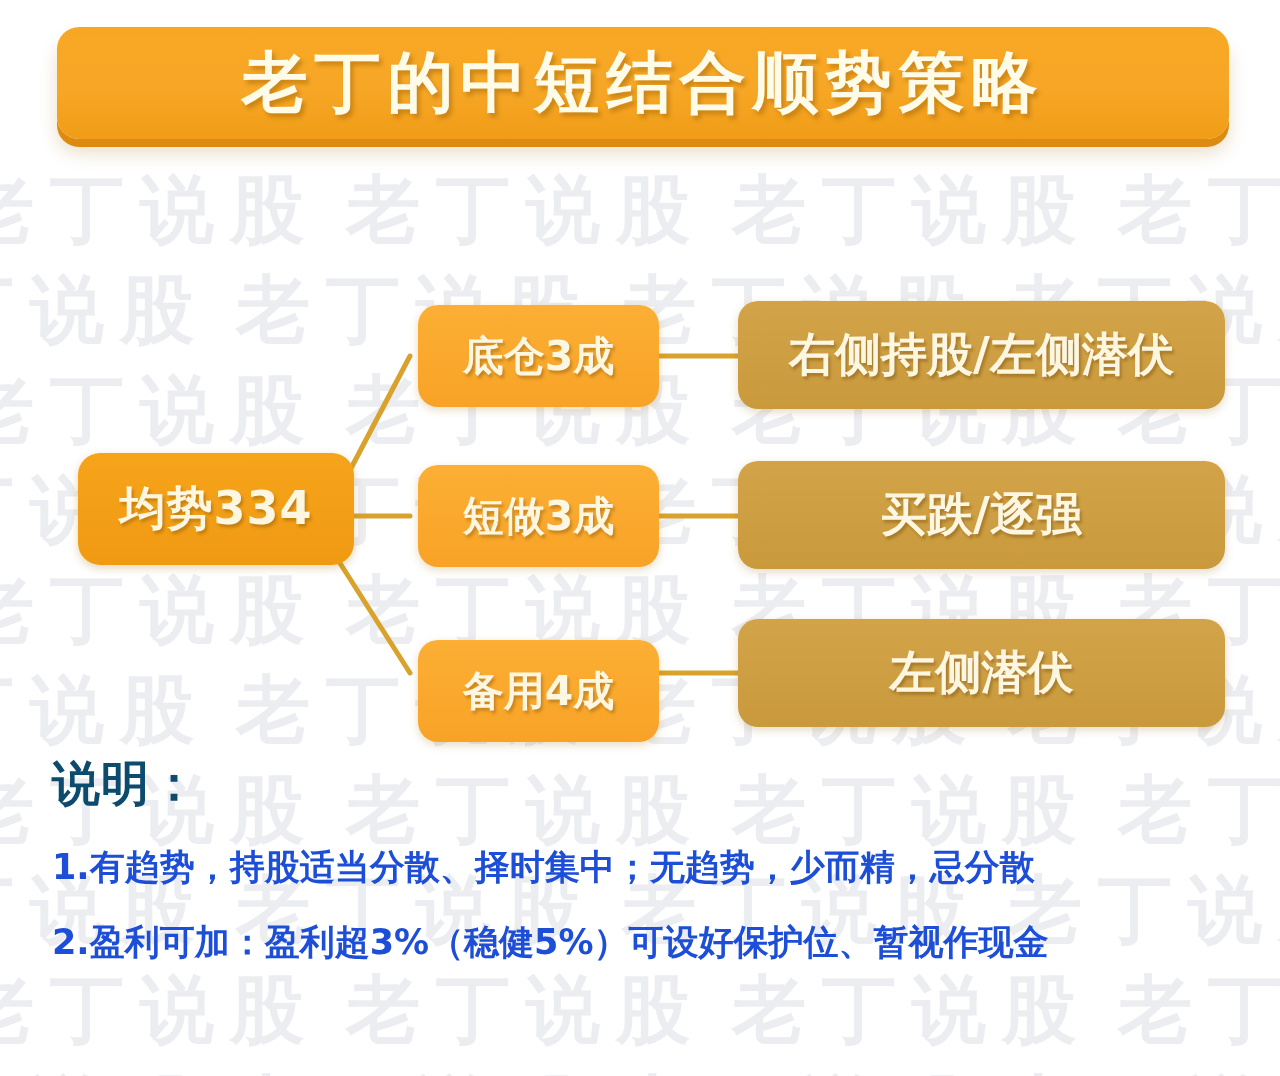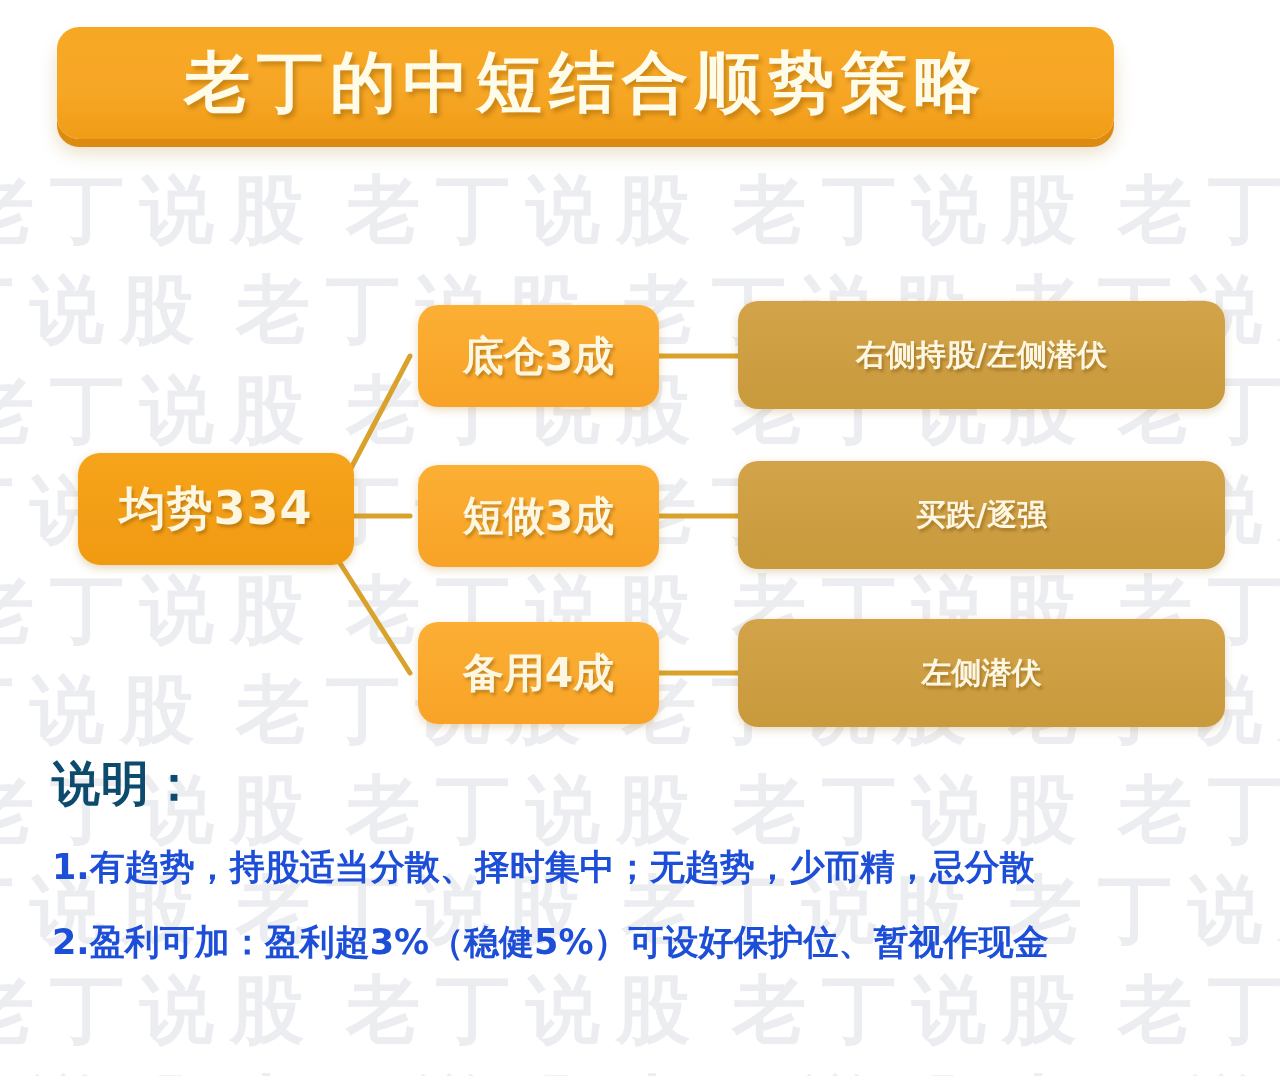--- a/index.html
+++ b/index.html
@@ -36,21 +36,21 @@
     letter-spacing: 16px;
     opacity: .85;
   }
   .wm-row span { padding-right: 26px; }
 
   
   #title-banner {
     position: absolute;
     left: 57px;
     top: 27px;
-    width: 1057px;
+    width: 1172px;
     height: 112px;
     border-radius: 22px;
     background: linear-gradient(180deg, #f7a823 0%, #f7a726 55%, #f09c17 100%);
     box-shadow: 0 8px 0 0 #dd8a10, 0 14px 18px rgba(160,110,10,.22);
     z-index: 3;
     display: flex;
     align-items: center;
     justify-content: center;
   }
   #title-text {
@@ -121,33 +121,33 @@
     background: linear-gradient(180deg, #fbaf34 0%, #f8a327 100%);
     box-shadow: 0 3px 9px rgba(175,120,20,.26);
     margin-left: 8px;
   }
   .node-mid .node-label {
     font-size: 41px;
     letter-spacing: 0px;
   }
   #node-mid-0 { top: 305px; }
   #node-mid-1 { top: 465px; }
-  #node-mid-2 { top: 622px; }
+  #node-mid-2 { top: 640px; }
 
   
   .node-right {
     left: 738px;
     width: 487px;
     height: 108px;
     border-radius: 20px;
     background: linear-gradient(180deg, #d3a349 0%, #c99a3c 100%);
     box-shadow: 0 3px 9px rgba(150,110,35,.26);
   }
   .node-right .node-label {
-    font-size: 30px;
+    font-size: 46px;
     letter-spacing: 0px;
     text-shadow: 2px 3px 3px rgba(120,80,15,.45);
   }
   #node-right-0 { top: 301px; }
   #node-right-1 { top: 461px; }
   #node-right-2 { top: 619px; }
 
   
   #notes {
     position: absolute;

